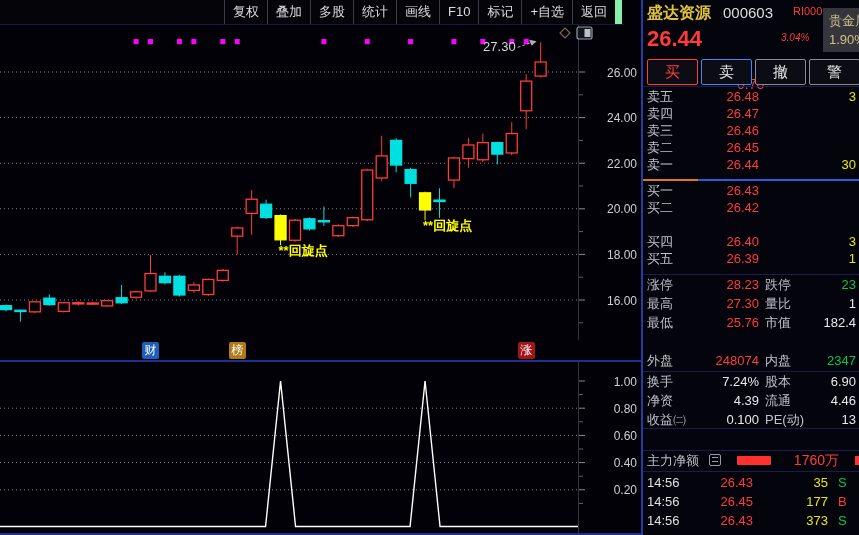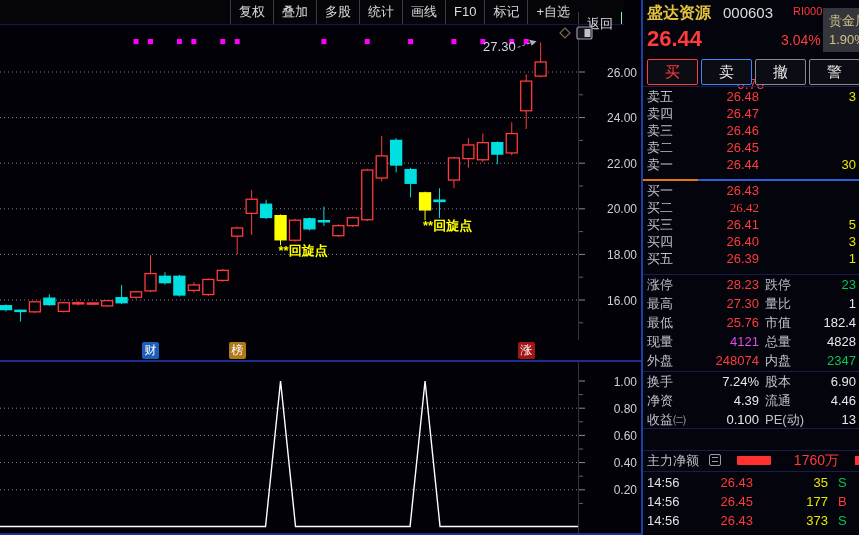--- a/index.html
+++ b/index.html
@@ -2,41 +2,41 @@
 <html><head>
 <meta charset="utf-8">
 <style>
   html,body{margin:0;padding:0;background:#000;}
   .app{position:relative;width:859px;height:535px;background:#010107;overflow:hidden;
        font-family:"Liberation Sans",sans-serif;-webkit-font-smoothing:antialiased;}
   
   .topbar{position:absolute;left:0;top:0;width:624px;height:24px;background:#050509;border-bottom:1px solid #17173f;}
   .toolbar{position:absolute;right:2px;top:0;height:24px;display:flex;}
   .tbtn{padding:0 8px;font-size:13px;color:#dcdcdc;line-height:23px;border-left:1px solid #3b3b45;cursor:default;white-space:nowrap;}
-  .tbtn:last-child{border-right:1px solid #86efac;margin-top:12px;}
+  .tbtn:last-child{border-right:7px solid #86efac;}
   
   .chart-wrap{position:absolute;left:0;top:25px;width:643px;height:510px;}
   #mainChart,#subChart{position:absolute;left:0;display:block;}
   #mainChart{top:0;}
   .marker-strip{position:absolute;left:0;top:315px;width:643px;height:20px;border-bottom:2px solid #1e2f8f;background:#010107;}
   .evmark{position:absolute;top:2px;width:17px;height:17px;border-radius:2px;color:#fff;font-size:12px;
           line-height:17px;text-align:center;}
   #subChart{top:337px;}
   .axlbl{font:12px "Liberation Sans",sans-serif;fill:#cfcfd6;}
   .ann{font:bold 13px "Liberation Sans",sans-serif;fill:#ffff00;}
   .hlbl{font:13px "Liberation Sans",sans-serif;fill:#d6d6da;}
   
   .vdivider{position:absolute;left:641px;top:0;width:2px;height:535px;background:#1e3fa8;}
   .rpanel{position:absolute;left:643px;top:0;width:216px;height:535px;background:#04040c;overflow:hidden;font-size:13px;}
   .sname{position:absolute;left:4px;top:3px;font-size:16px;font-weight:bold;color:#e2c23c;white-space:nowrap;}
   .scode{position:absolute;left:80px;top:4px;font-size:15px;color:#dcdcdc;}
   .stag{position:absolute;left:150px;top:5px;font-size:11px;font-weight:normal;color:#ff3b3b;}
   .sprice{position:absolute;left:4px;top:26px;font-size:22px;font-weight:bold;color:#ff3b3b;}
   .schg{position:absolute;left:94px;top:32px;font-size:14px;color:#ff3b3b;margin-top:44px;}
-  .spct{position:absolute;left:138px;top:32px;font-size:14px;color:#ff3b3b;}
+  .spct{position:absolute;left:138px;top:32px;font-size:10px;color:#ff3b3b;font-style:italic;}
   .sector{position:absolute;left:180px;top:8px;width:44px;height:44px;background:#35353c;padding:3px 0 0 6px;box-sizing:border-box;}
   .sector div{line-height:19px;font-size:13px;color:#cfc08a;white-space:nowrap;}
   .tradebtn{position:absolute;top:59px;width:51px;height:26px;box-sizing:border-box;border:1px solid #8a8a92;
             border-radius:2px;background:#0c0c14;color:#e8e8e8;font-size:15px;text-align:center;line-height:24px;cursor:default;}
   .tradebtn.buy{border-color:#ff3b3b;color:#ff3b3b;}
   .tradebtn.sell{border-color:#4585f5;}
   .prow{position:absolute;left:0;width:216px;height:17px;line-height:17px;white-space:nowrap;}
   .lbl{position:absolute;left:4px;color:#c0c0c8;}
   .px{position:absolute;left:40px;width:76px;text-align:right;}
   .vol{position:absolute;right:3px;text-align:right;}
@@ -300,29 +300,24 @@
       <div class="prow" style="top: 156px;">
         <span class="lbl">卖一</span>
         <span class="px cr">26.44</span>
         <span class="vol cy">30</span>
       </div>
       <div class="prow" style="top: 182px;">
         <span class="lbl">买一</span>
         <span class="px cr">26.43</span>
         <span class="vol cy"></span>
       </div>
-      <div class="prow" style="top: 199px; font-family: Liberation Serif, serif;">
+      <div class="prow" style="top: 199px;">
         <span class="lbl">买二</span>
         <span class="px cr">26.42</span>
         <span class="vol cy"></span>
-      </div>
-      <div class="prow" style="top: 216px;">
-        <span class="lbl">买三</span>
-        <span class="px cr">26.41</span>
-        <span class="vol cy">5</span>
       </div>
       <div class="prow" style="top: 233px;">
         <span class="lbl">买四</span>
         <span class="px cr">26.40</span>
         <span class="vol cy">3</span>
       </div>
       <div class="prow" style="top: 250px;">
         <span class="lbl">买五</span>
         <span class="px cr">26.39</span>
         <span class="vol cy">1</span>
@@ -338,26 +333,20 @@
         <span class="px cr">27.30</span>
         <span class="lbl2">量比</span>
         <span class="val2 cw">1</span>
       </div>
       <div class="prow" style="top: 314px;">
         <span class="lbl">最低</span>
         <span class="px cr">25.76</span>
         <span class="lbl2">市值</span>
         <span class="val2 cw">182.4</span>
       </div>
-      <div class="prow" style="top: 333px;">
-        <span class="lbl">现量</span>
-        <span class="px cm">4121</span>
-        <span class="lbl2">总量</span>
-        <span class="val2 cw">4828</span>
-      </div>
       <div class="prow" style="top: 352px;">
         <span class="lbl">外盘</span>
         <span class="px cr">248074</span>
         <span class="lbl2">内盘</span>
         <span class="val2 cg">2347</span>
       </div>
       <div class="prow" style="top: 373px;">
         <span class="lbl">换手</span>
         <span class="px cw">7.24%</span>
         <span class="lbl2">股本</span>

